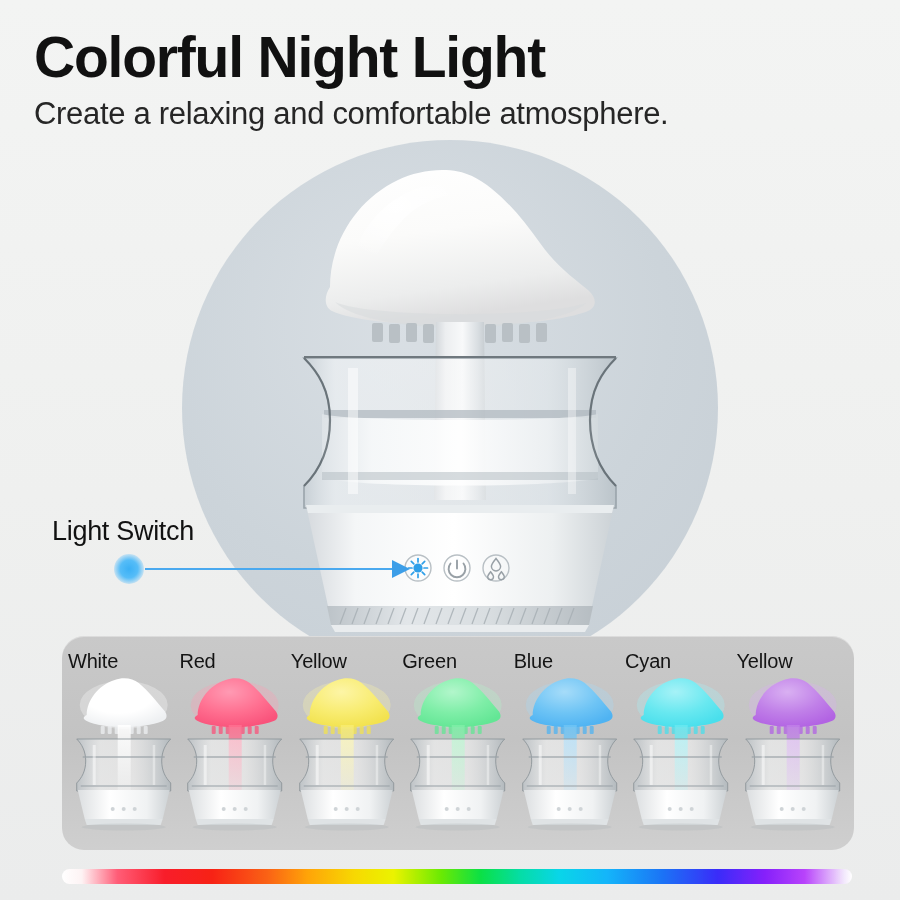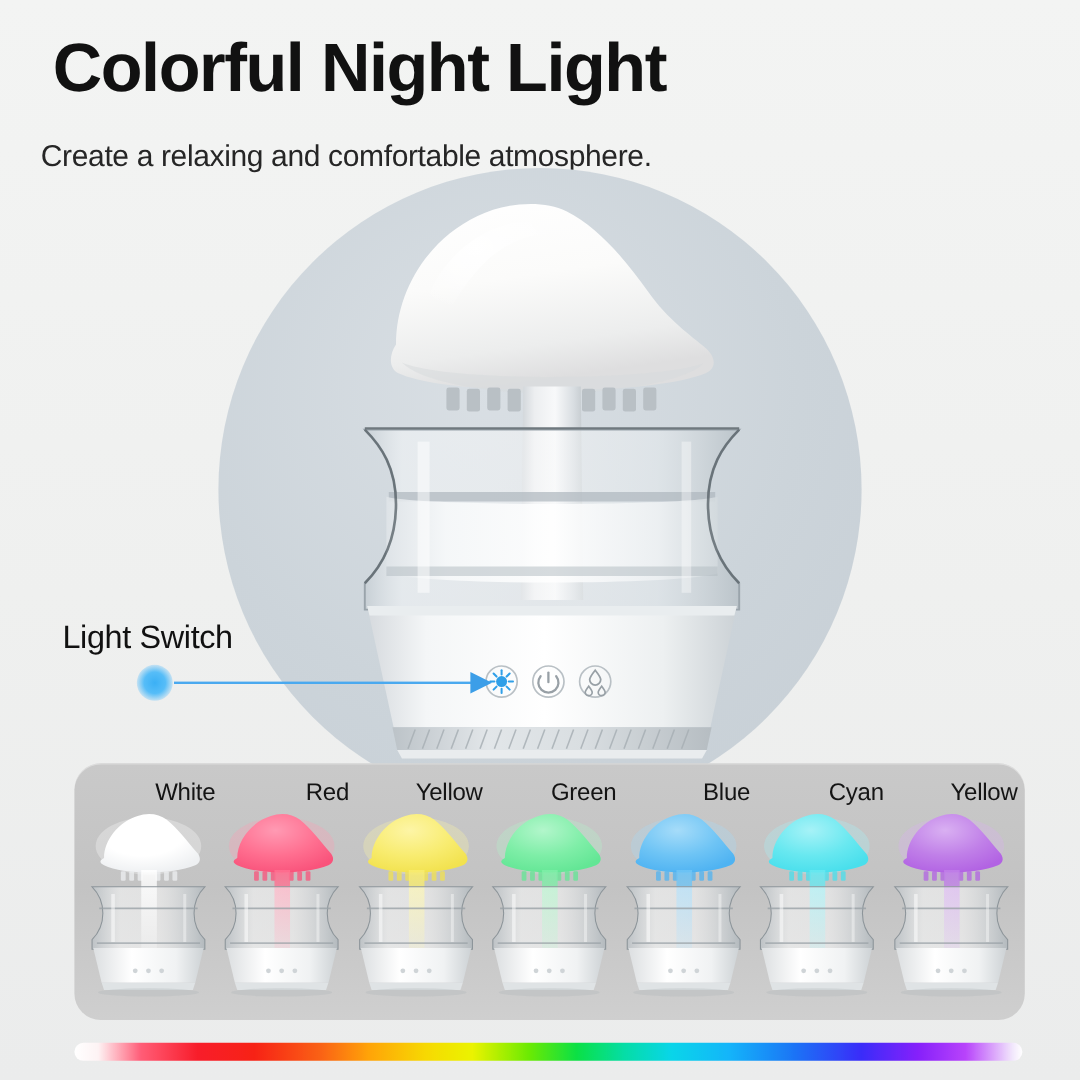--- a/index.html
+++ b/index.html
@@ -11,32 +11,32 @@
   }
   #page {
     position: relative;
     width: 900px; height: 900px;
     background: linear-gradient(180deg,#f3f4f3 0%,#eff0ef 55%,#ebecec 100%);
   }
 
   
   .title {
     position: absolute;
-    left: 44px; top: 28px;
+    left: 34px; top: 28px;
     font-size: 57px;
     font-weight: 700;
     letter-spacing: -1.2px;
     color: #111;
     line-height: 1.05;
     white-space: nowrap;
   }
   .subtitle {
     position: absolute;
-    left: 34px; top: 116px;
-    font-size: 25px;
+    left: 34px; top: 96px;
+    font-size: 31px;
     font-weight: 400;
     color: #262626;
     letter-spacing: -0.3px;
     white-space: nowrap;
   }
 
   
   .hero-circle {
     position: absolute;
     left: 182px; top: 140px;
@@ -94,21 +94,21 @@
     display: flex;
     width: 100%;
     height: 100%;
     padding: 0 6px;
   }
   .swatch {
     flex: 1 1 0;
     position: relative;
     display: flex;
     flex-direction: column;
-    align-items: flex-end;
+    align-items: flex-start;
   }
   .swatch-label {
     margin-top: 14px;
     font-size: 20px;
     color: #141414;
     letter-spacing: -0.2px;
     z-index: 4;
   }
   .mini { position: relative; width: 100%; height: 158px; margin-top: 2px; }
 

